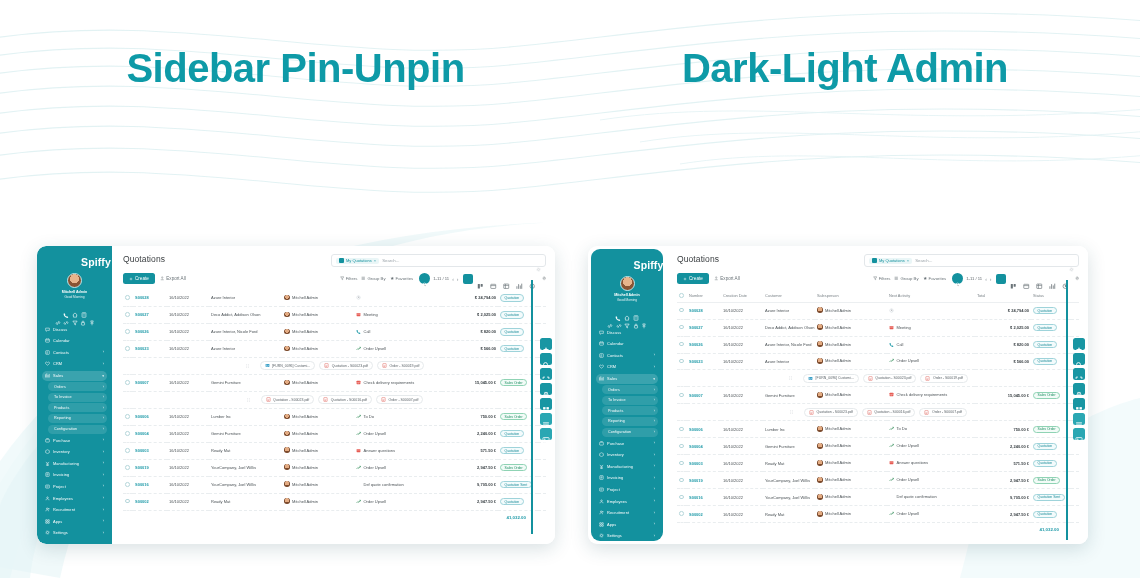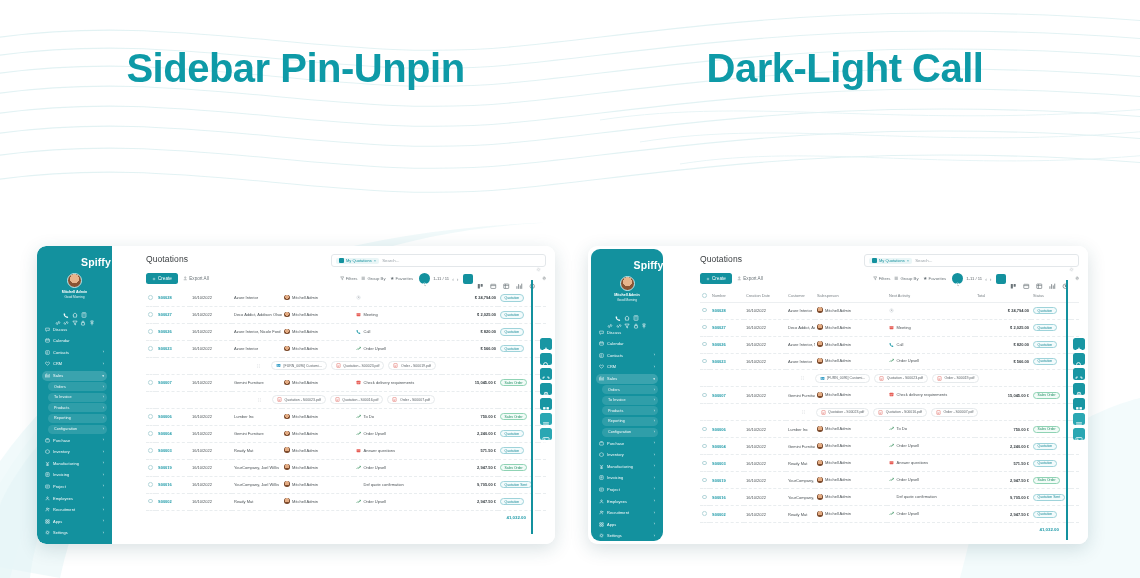--- a/index.html
+++ b/index.html
@@ -63,21 +63,21 @@
     font-size:3.9px; white-space:nowrap; cursor:default; position:relative;
   }
   .mi .mlabel { flex:1 1 auto; letter-spacing:.1px; }
   .mi .caret { font-size:3.6px; opacity:.92; }
   .mi .micon { width:5px; height:5px; flex:0 0 5px; }
   .mi.active { background:rgba(255,255,255,.17); }
   .mi.sub { margin-left:7px; background:rgba(255,255,255,.12); height:9px; font-size:3.7px; }
   .mi.sub .mlabel { padding-left:3px; }
 
   
-  .main { flex:1 1 auto; display:flex; flex-direction:column; background:#fff; min-width:0; position:relative;padding-left:23px; }
+  .main { flex:1 1 auto; display:flex; flex-direction:column; background:#fff; min-width:0; position:relative; }
   #window-right .main { background:#fff; }
 
   .cpanel { padding:8px 9px 0 11px; }
   .cp-top { display:flex; align-items:flex-start; justify-content:space-between; }
   .page-title { font-size:8.5px; color:#3c4043; letter-spacing:.1px; }
 
   .searchwrap { display:flex; align-items:center; gap:4px; flex:0 0 auto; }
   .searchbar {
     display:flex; align-items:center; gap:3px; width:215px; height:13px;
     border:1px solid #e3e7ea; border-radius:3px; padding:0 4px; background:#fff;
@@ -203,21 +203,21 @@
   <path d="M980,500 C1060,420 1120,400 1160,394 L1160,578 L960,578 Z" fill="#f0fafb" opacity="0.8"></path>
 </svg>
 
 <div class="stage">
 
   <div class="panel-head" id="head-left">
     <h1>Sidebar Pin-Unpin</h1>
   </div>
 
   <div class="panel-head" id="head-right">
-    <h1>Dark-Light Call</h1>
+    <h1>Dark-Light Admin</h1>
   </div>
 
   <div class="window" id="window-left">
     <div class="sidebar">
         <div class="brand">
           <span class="brand-mark"><svg viewBox="0 0 10 10" width="100%" height="100%" preserveAspectRatio="xMidYMid meet">
               <path d="M7.6 2.2C6.6 1.3 4 1.1 2.9 2.3c-1 1.1.4 2.2 2 2.6 1.6.4 2.8 1.3 1.9 2.4-.9 1.1-3.5.9-4.6-.1" fill="none" stroke="#ffffff" stroke-width="1"></path>
               <path d="M1.4 3.4h7M1.4 6.2h7" stroke="#ffffff" stroke-width=".7" opacity=".85"></path>
             </svg></span>
           <span class="brand-name">Spiffy</span>

